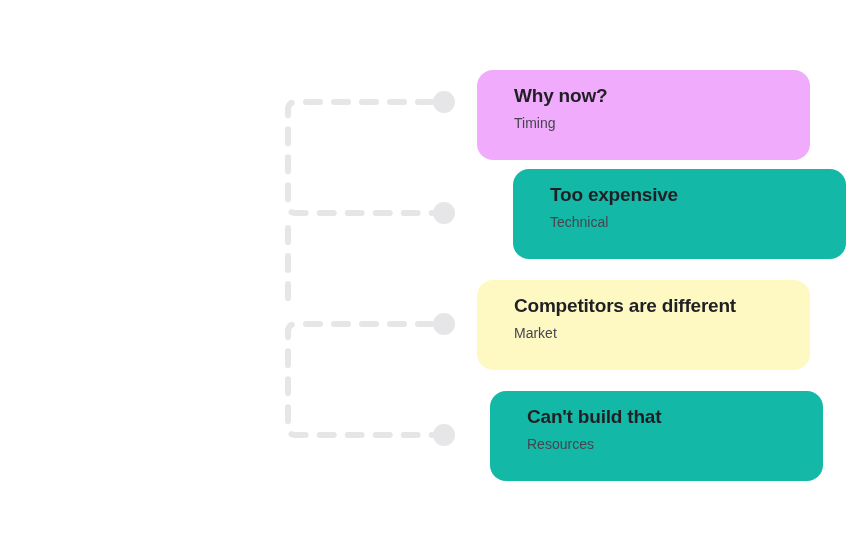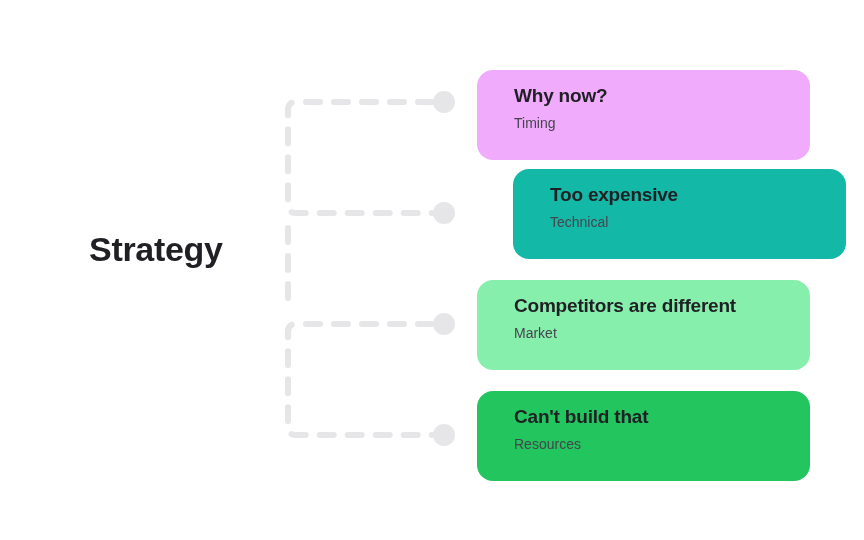--- a/index.html
+++ b/index.html
@@ -24,21 +24,20 @@
     }
     .card .sub {
       position: absolute; left: 37px; top: 45px;
       font-size: 14px; color: #45454f;
     }
   </style>
 </head>
 <body>
 
 <div class="title">
-  <span>Strategy</span>
 </div>
 
 <svg class="connectors" width="864" height="540">
   <g fill="none" stroke="#e6e6e8" stroke-width="6" stroke-linecap="round" stroke-dasharray="14 14">
     <path d="M 432 102 L 296 102 Q 288 102 288 110 L 288 205 Q 288 213 296 213 L 432 213"></path>
     <path d="M 432 324 L 296 324 Q 288 324 288 332 L 288 427 Q 288 435 296 435 L 432 435"></path>
     <path d="M 288 228 L 288 312"></path>
   </g>
   <g fill="#e6e6e8">
     <circle cx="444" cy="102" r="11"></circle>
@@ -51,21 +50,21 @@
 <div class="card" style="top:70px;background:#f0abfc;">
   <div class="head">Why now?</div>
   <div class="sub">Timing</div>
 </div>
 
 <div class="card" style="top:169px;background:#14b8a6;margin-left:36px;">
   <div class="head">Too expensive</div>
   <div class="sub">Technical</div>
 </div>
 
-<div class="card" style="top:280px;background:#86efac;">
+<div class="card" style="top:280px;background:#fef9c3;">
   <div class="head">Competitors are different</div>
   <div class="sub">Market</div>
 </div>
 
-<div class="card" style="top:391px;background:#22c55e;">
+<div class="card" style="top:391px;background:#14b8a6;margin-left:13px;">
   <div class="head">Can't build that</div>
   <div class="sub">Resources</div>
 </div>
 
 </body></html>

